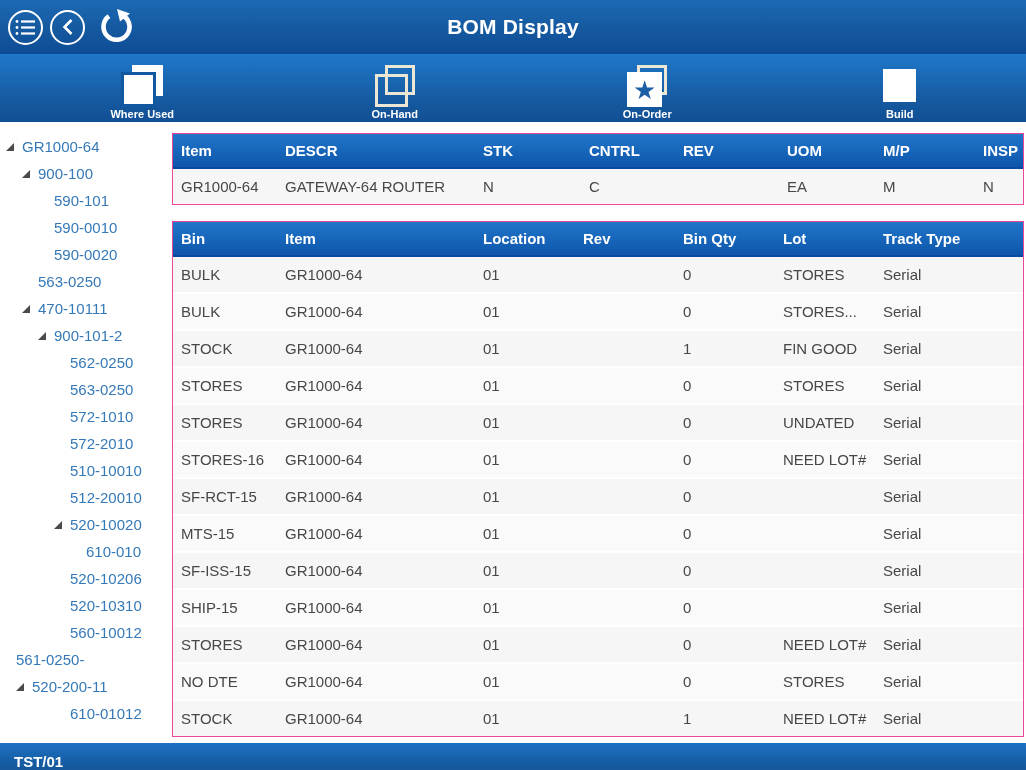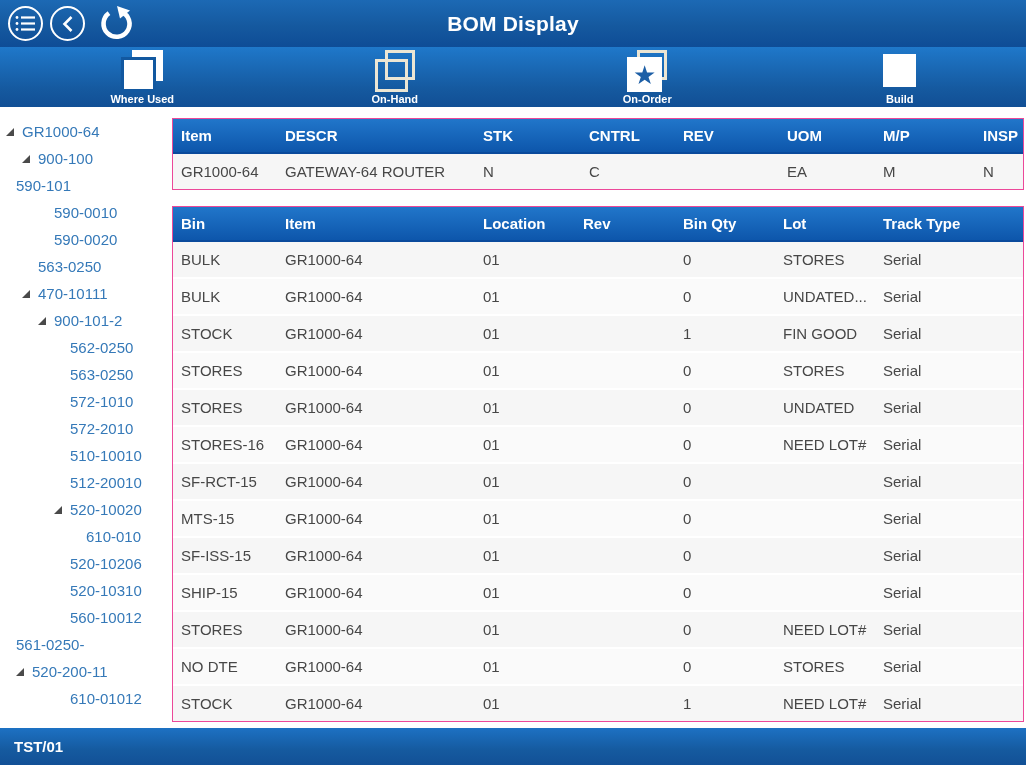--- a/index.html
+++ b/index.html
@@ -3,36 +3,36 @@
 <meta charset="utf-8">
 <style>
   html,body{margin:0;padding:0;}
   body{
     width:1026px;height:770px;overflow:hidden;background:#fff;
     font-family:"Liberation Sans",sans-serif;
     -webkit-font-smoothing:antialiased;
   }
   
   .title-bar{
-    height:47px;display:flex;align-items:center;padding-left:8px;position:relative;
+    height:54px;display:flex;align-items:center;padding-left:8px;position:relative;
     background:linear-gradient(180deg,#1c69b4 0%,#15599f 55%,#0e4c96 100%);
   }
   .circle-btn{
     width:35px;height:35px;border:2px solid #fff;border-radius:50%;
     display:flex;align-items:center;justify-content:center;margin-right:7px;
     box-sizing:border-box;cursor:pointer;flex:0 0 auto;
   }
   .refresh-btn{width:40px;height:40px;display:flex;align-items:center;justify-content:center;margin-left:3px;cursor:pointer;}
   .app-title{
     position:absolute;left:0;right:0;text-align:center;color:#fff;
     font-size:21px;font-weight:600;letter-spacing:.2px;pointer-events:none;
   }
   
   .toolbar{
-    height:60px;display:flex;
+    height:68px;display:flex;
     background:linear-gradient(180deg,#1f78ca 0%,#15599f 70%,#114f95 100%);
     padding-left:16px;
   }
   .tb-btn{
     flex:1 1 0;display:flex;flex-direction:column;align-items:center;justify-content:flex-end;
     padding-bottom:2px;cursor:pointer;
   }
   .tb-label{color:#fff;font-size:11px;font-weight:700;line-height:12px;margin-top:1px;}
   .ico{position:relative;width:46px;height:42px;flex:0 0 auto;}
   .sq{position:absolute;box-sizing:border-box;}
@@ -157,21 +157,21 @@
 <div class="content">
   <div class="tree" id="tree-mount">
       <div class="tree-item" style="padding-left: 6px;">
         <span class="caret exp"></span>
         <span>GR1000-64</span>
       </div>
       <div class="tree-item" style="padding-left: 22px;">
         <span class="caret exp"></span>
         <span>900-100</span>
       </div>
-      <div class="tree-item" style="">
+      <div class="tree-item" style="padding-left: 38px;">
         <span class="caret"></span>
         <span>590-101</span>
       </div>
       <div class="tree-item" style="padding-left: 38px;">
         <span class="caret"></span>
         <span>590-0010</span>
       </div>
       <div class="tree-item" style="padding-left: 38px;">
         <span class="caret"></span>
         <span>590-0020</span>
@@ -315,21 +315,21 @@
               <td>0</td>
               <td>STORES</td>
               <td>Serial</td>
             </tr>
             <tr>
               <td>BULK</td>
               <td>GR1000-64</td>
               <td>01</td>
               <td></td>
               <td>0</td>
-              <td>UNDATED...</td>
+              <td>STORES...</td>
               <td>Serial</td>
             </tr>
             <tr>
               <td>STOCK</td>
               <td>GR1000-64</td>
               <td>01</td>
               <td></td>
               <td>1</td>
               <td>FIN GOOD</td>
               <td>Serial</td>

